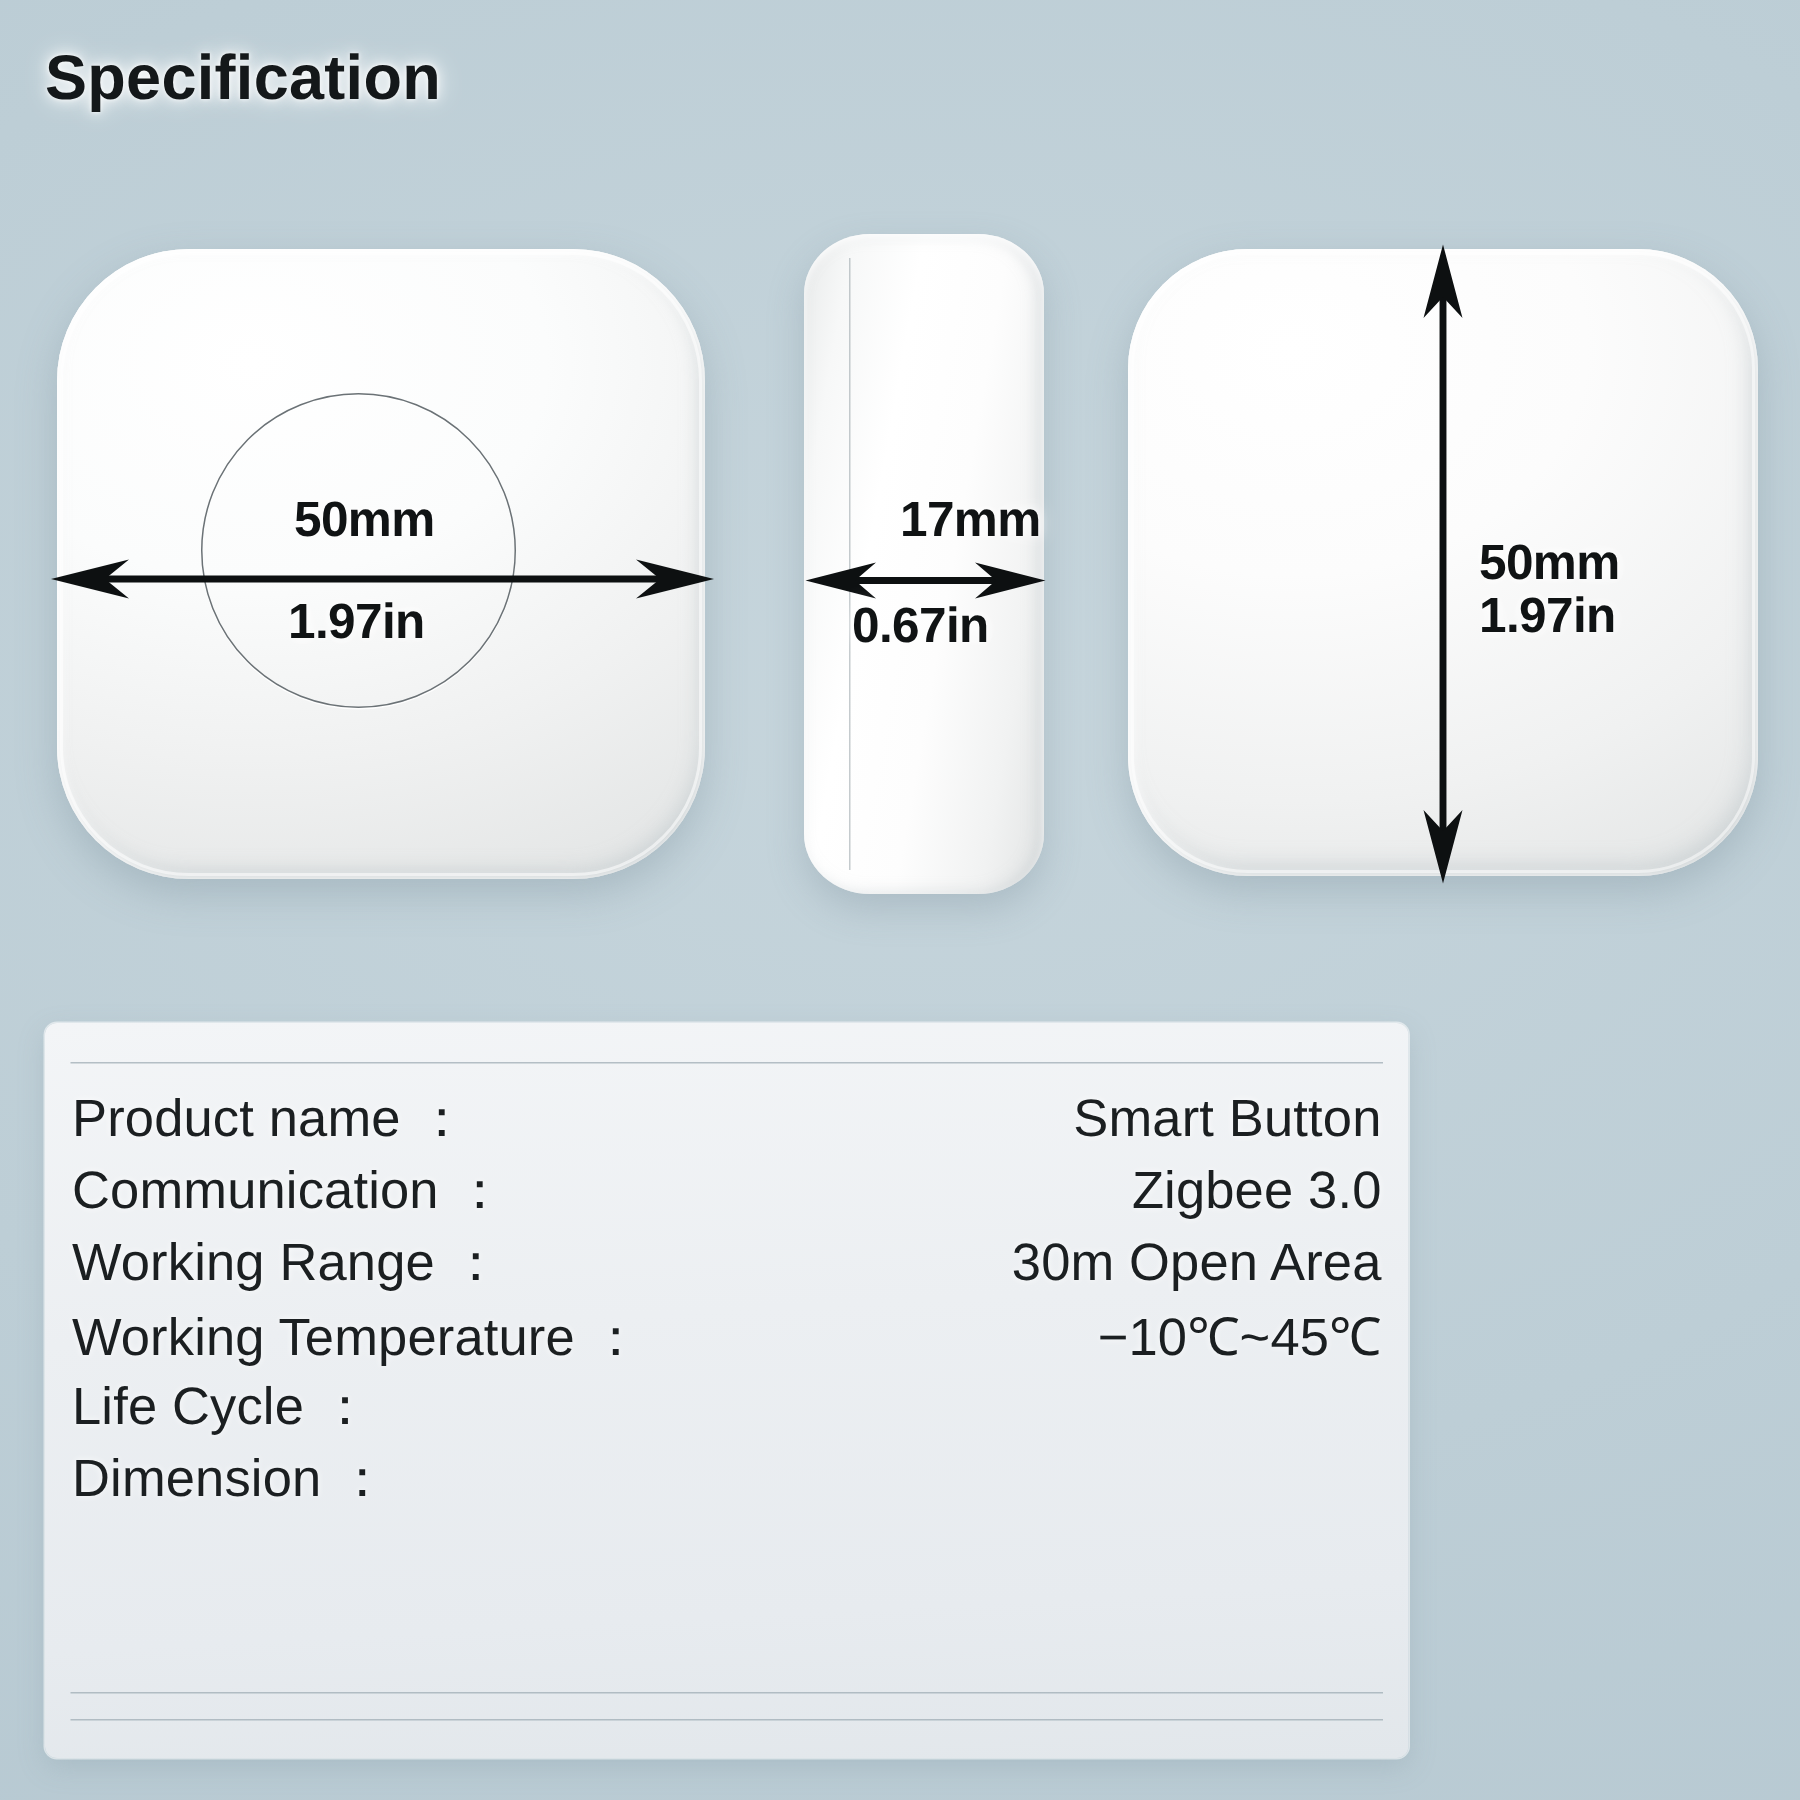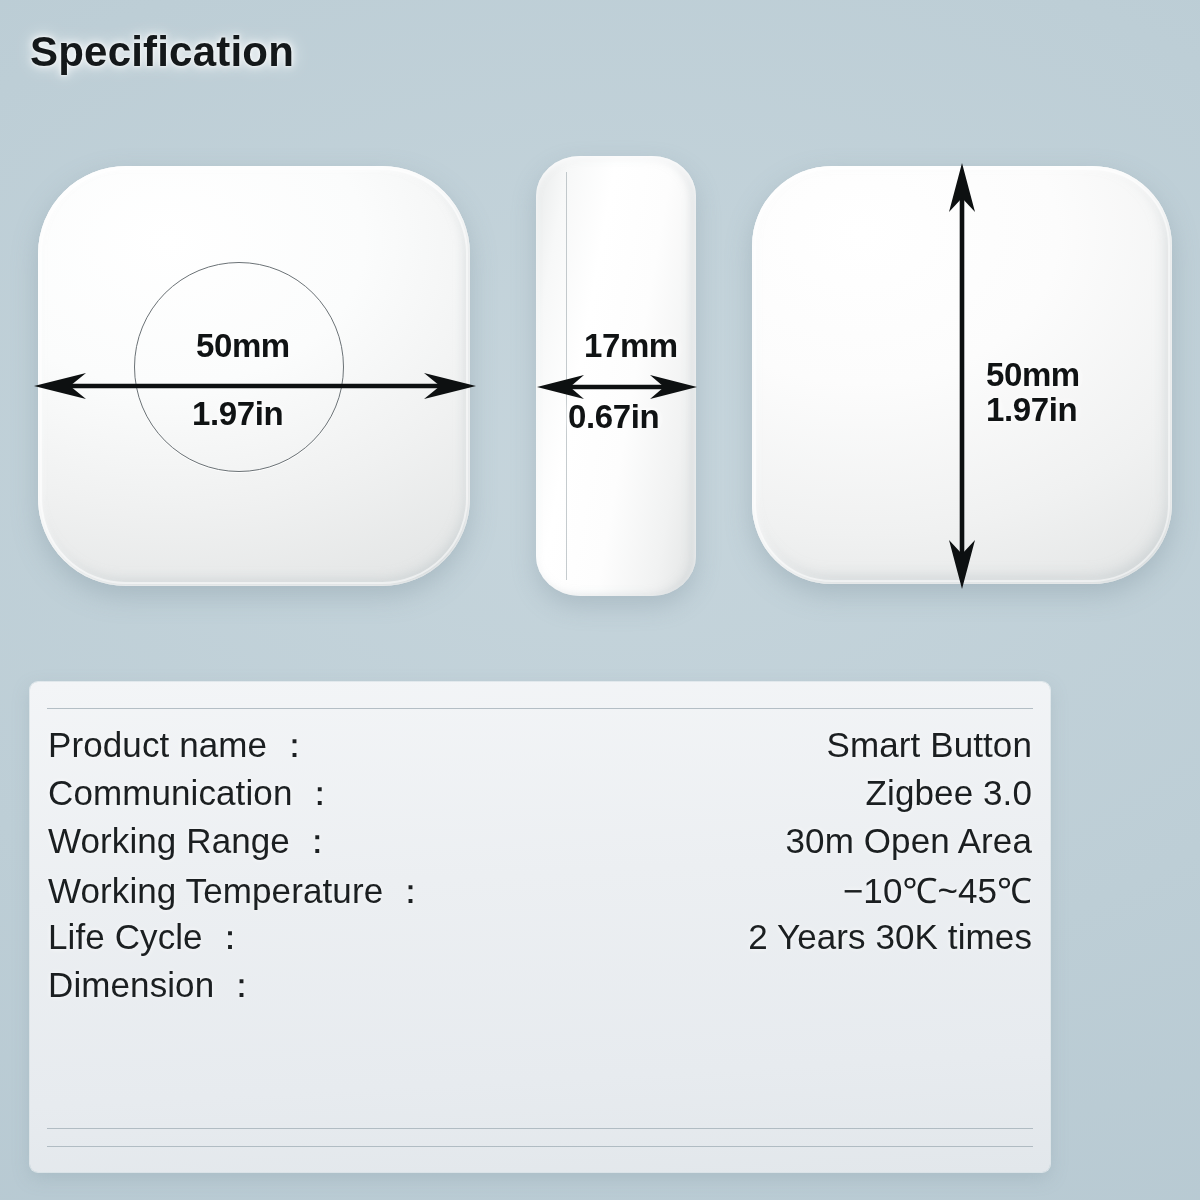--- a/index.html
+++ b/index.html
@@ -162,30 +162,30 @@
     white-space: nowrap;
     text-shadow:
       0 0 7px rgba(255,255,255,0.95),
       0 0 14px rgba(255,255,255,0.8),
       0 0 2px rgba(255,255,255,0.9);
   }
   .dim-label.stack { line-height: 1.06; }
 
   #label-front-mm { left: 196px; top: 327px; }
   #label-front-in { left: 192px; top: 395px; }
-  #label-side-mm  { left: 584px; top: 327px; }
+  #label-side-mm  { left: 600px; top: 327px; }
   #label-side-in  { left: 568px; top: 398px; }
   #label-back     { left: 986px; top: 358px; }
 
   
   #spec-panel {
     position: absolute;
     left: 30px;
     top: 682px;
-    width: 1020px;
+    width: 909px;
     height: 490px;
     border-radius: 8px;
     background: linear-gradient(177deg, #f3f5f7 0%, #eceff2 40%, #e7ebef 78%, #e2e7eb 100%);
     box-shadow:
       0 0 0 1px rgba(255,255,255,0.55),
       0 6px 18px rgba(130,150,162,0.28);
   }
   .panel-rule {
     position: absolute;
     left: 17px;
@@ -292,21 +292,20 @@
       <div class="spec-row">
         <span class="spec-label">Working Range ：</span>
         <span class="spec-value">30m Open Area</span>
       </div>
       <div class="spec-row">
         <span class="spec-label">Working Temperature ：</span>
         <span class="spec-value">−10℃~45℃</span>
       </div>
       <div class="spec-row">
         <span class="spec-label">Life Cycle ：</span>
-        <span class="spec-value">2 Years 30K times</span>
       </div>
       <div class="spec-row">
         <span class="spec-label">Dimension ：</span>
       </div>
     </div>
   </div>
 
 </div>
 
 </body></html>

